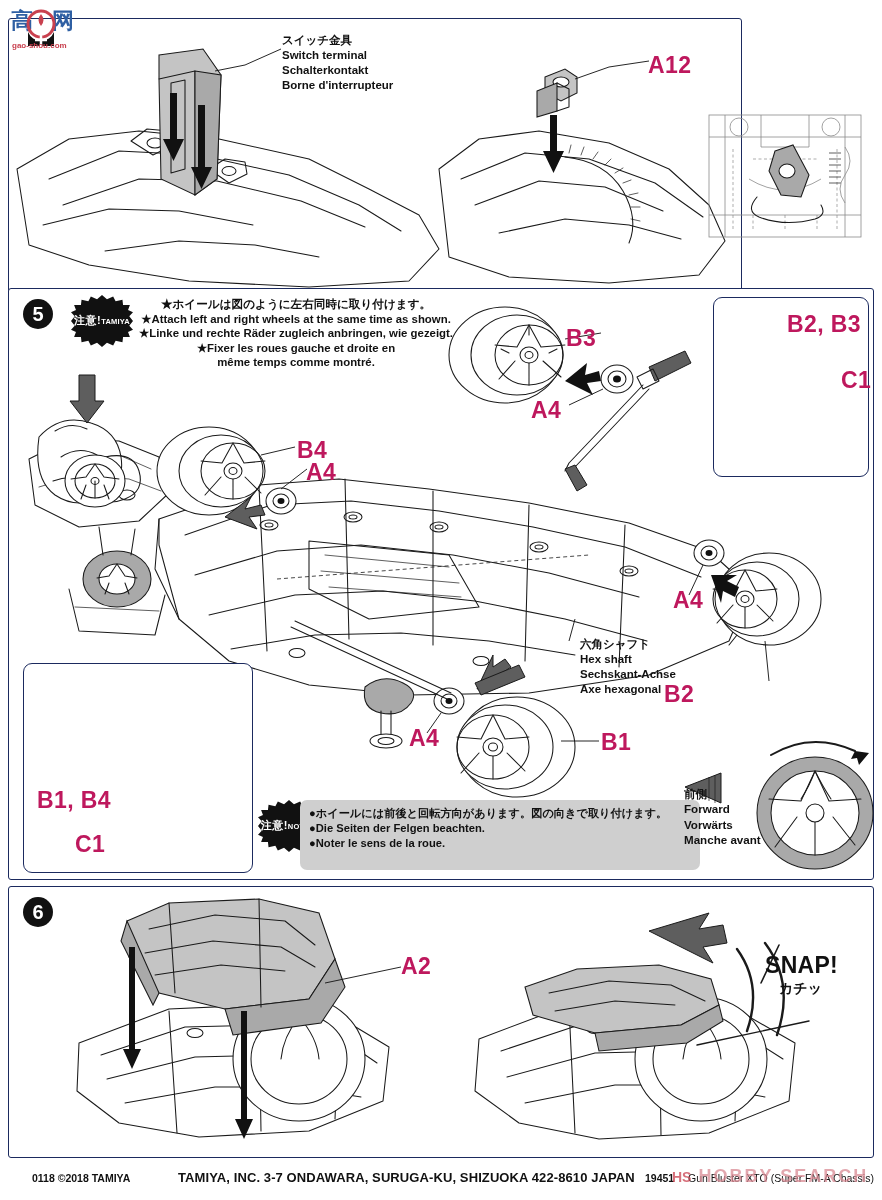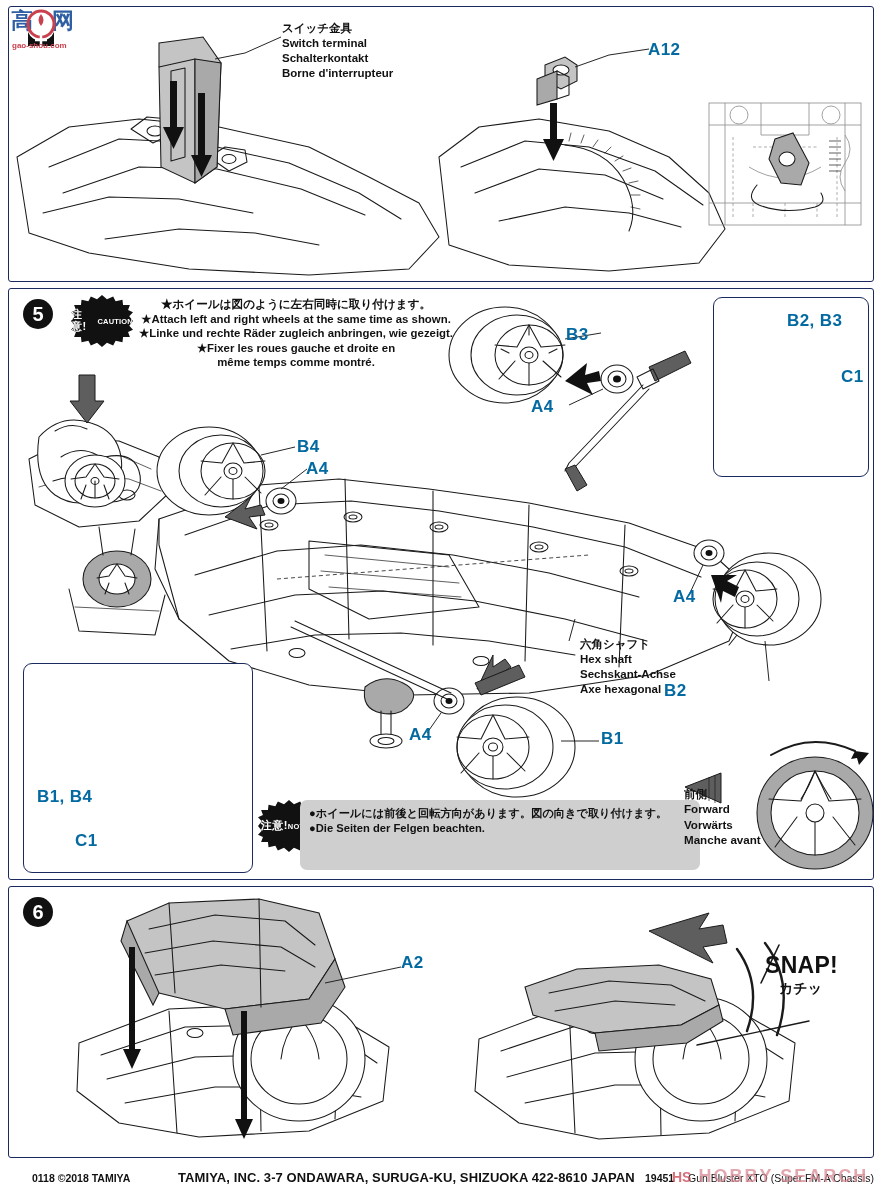--- a/index.html
+++ b/index.html
@@ -14,21 +14,21 @@
   }
   .page { position:absolute; inset:0; }
 
   
   .panel {
     position:absolute;
     border: 1.6px solid #1b2a5e;
     border-radius: 3px;
     background: #fff;
   }
-  #panel-top    { left:8px;  top:6px;    width:866px; height:276px; }
+  #panel-top    { left:8px;  top:18px;    width:734px; height:276px; }
   #panel-five   { left:8px;  top:288px;  width:866px; height:592px; }
   #panel-six    { left:8px;  top:886px;  width:866px; height:272px; }
 
   
   .step-badge {
     position:absolute;
     width:30px; height:30px; border-radius:50%;
     background:#111; color:#fff;
     font-size:20px; font-weight:bold;
     display:flex; align-items:center; justify-content:center;
@@ -69,23 +69,23 @@
   .callout {
     position:absolute;
     font-size:11.5px;
     line-height:1.3;
     font-weight:600;
   }
   .callout .jp { font-weight:700; }
 
   .part-label {
     position:absolute;
-    font-size:17px;
+    font-size:23px;
     font-weight:600;
-    color:#0369a1;
+    color:#be185d;
     letter-spacing:0.4px;
   }
 
   
   #notice-box {
     position:absolute;
     left:300px; top:800px; width:400px; height:70px;
     background:#cfcfcf;
     border-radius:7px;
   }
@@ -462,21 +462,21 @@
       <g>
         <path class="fillD" d="M676 498 L712 484 L712 514 Z"></path>
         <path class="lnT" stroke="#fff" d="M700 488 L700 512 M706 486 L706 514"></path>
       </g>
     </svg>
 
     <div class="step-badge" style="left:14px; top:10px;">5</div>
 
     <div class="burst" style="left:62px; top:6px;">
       <span class="jp">注意!</span>
-      <span class="en">CAUTION</span>
+      <span class="en">TAMIYA</span>
     </div>
 
     <div class="caution-lines" style="left:130px; top:8px;">
       <div class="jp-line">★ホイールは図のように左右同時に取り付けます。</div>
       <div>★Attach left and right wheels at the same time as shown.</div>
       <div>★Linke und rechte Räder zugleich anbringen, wie gezeigt.</div>
       <div>★Fixer les roues gauche et droite en</div>
       <div>    même temps comme montré.</div>
     </div>
 
@@ -506,20 +506,21 @@
   </div>
 
   <div class="burst" style="left:258px; top:800px;">
     <span class="jp">注意!</span>
     <span class="en">NOTICE</span>
   </div>
   <div id="notice-box">
     <div class="lines">
       <div>●ホイールには前後と回転方向があります。図の向きで取り付けます。</div>
       <div>●Die Seiten der Felgen beachten.</div>
+      <div>●Noter le sens de la roue.</div>
     </div>
   </div>
 
   <div id="forward-block">
     <div class="jp">前側</div>
     <div>Forward</div>
     <div>Vorwärts</div>
     <div>Manche avant</div>
   </div>
 

